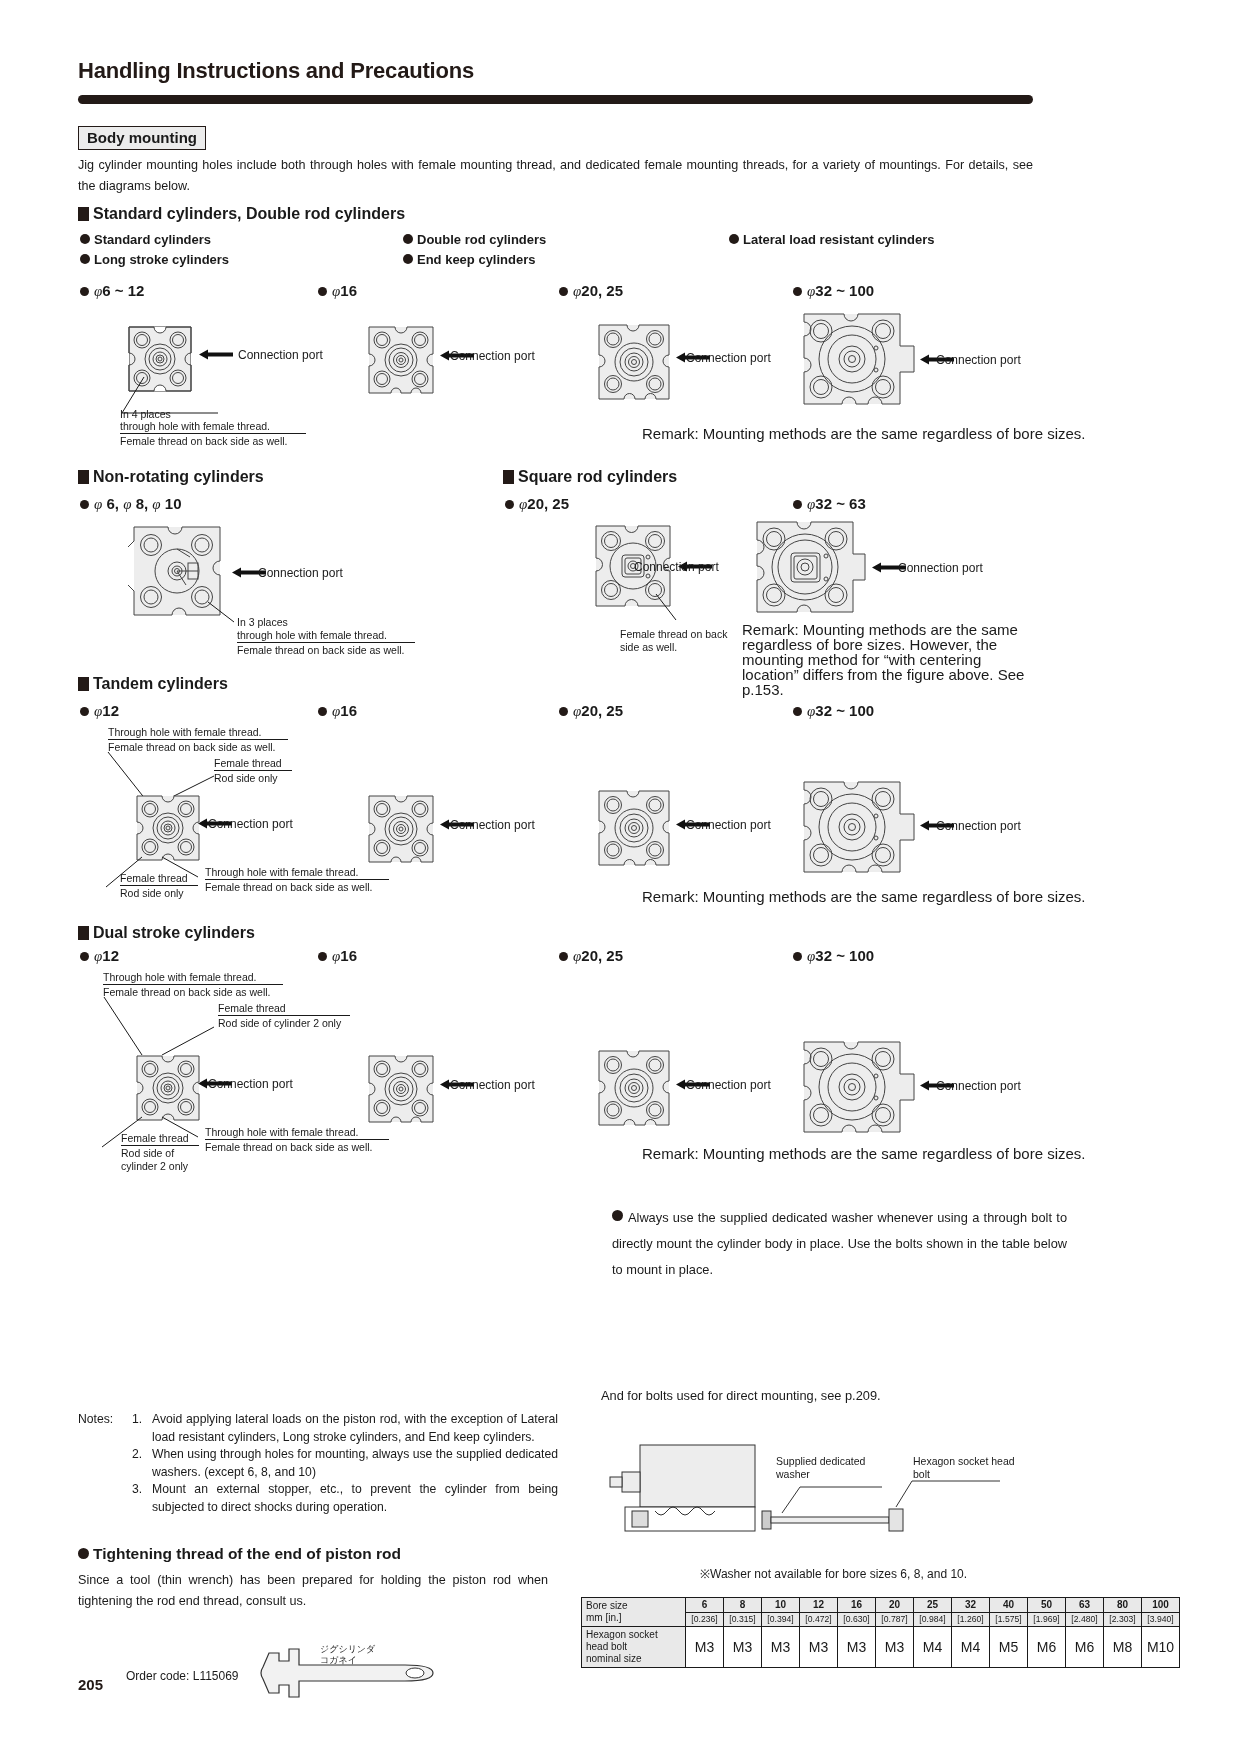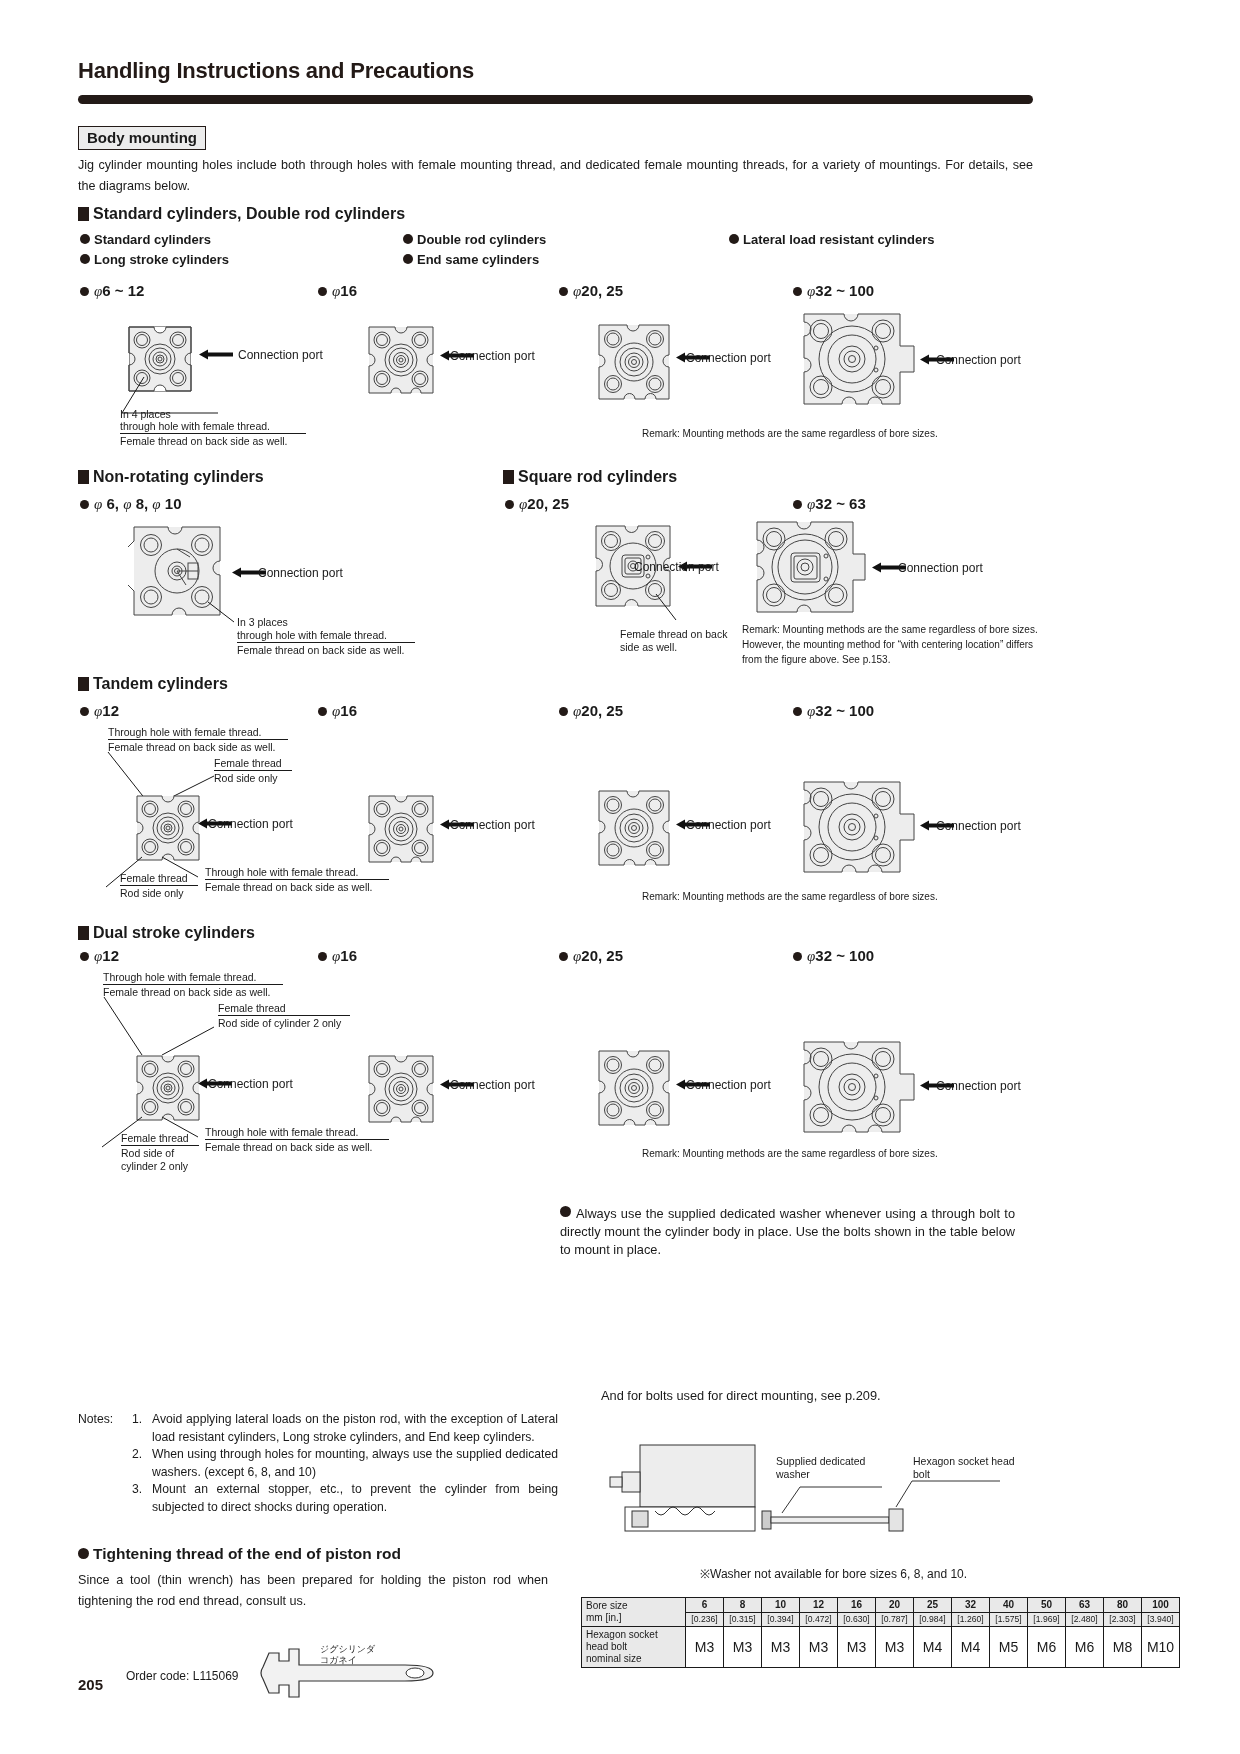--- a/index.html
+++ b/index.html
@@ -58,21 +58,21 @@
     display:inline-block; width:9px; height:9px; border-radius:50%;
     background:#231a17; margin-right:5px; vertical-align:0px;
   }
   .phi { font-style:italic; font-family:"Liberation Serif", serif; font-weight:normal; }
 
   
   .ann {
     position:absolute; font-size:10.5px; line-height:13px; white-space:nowrap;
     color:#1a1a1a;
   }
-  .remark { position:absolute; font-size:10px; line-height:15px; white-space:nowrap; }
+  .remark { position:absolute; font-size:15px; line-height:15px; white-space:nowrap; }
   .remark.wrap { white-space:normal; }
 
   .conn {
     position:absolute; font-size:12px; white-space:nowrap;
   }
 
   
   .arrow-l { position:absolute; width:34px; height:11px; }
   .hline { position:absolute; height:1px; background:#1a1a1a; }
 
@@ -100,22 +100,22 @@
   .tighten-body {
     position:absolute; left:78px; top:1570px; width:470px;
     font-size:12.6px; line-height:21px; text-align:justify;
   }
   .ordercode {
     position:absolute; left:126px; top:1669px; font-size:12px;
   }
 
   
   .rb-head {
-    position:absolute; left:560px; top:1205px; width:455px;
-    font-size:12.8px; line-height:18px; text-align:justify;
+    position:absolute; left:612px; top:1205px; width:455px;
+    font-size:12.8px; line-height:26px; text-align:justify;
   }
   .rb-head .dot {
     display:inline-block; width:11px; height:11px; border-radius:50%;
     background:#231a17; margin-right:5px; vertical-align:1px;
   }
   .washer-note {
     position:absolute; left:700px; top:1565px; font-size:12px; white-space:nowrap;
   }
 
   
@@ -159,21 +159,21 @@
   <div class="bullet-item" style="left:80px; top:232px;">
     <span class="dot"></span><span>Standard cylinders</span>
   </div>
   <div class="bullet-item" style="left:80px; top:252px;">
     <span class="dot"></span><span>Long stroke cylinders</span>
   </div>
   <div class="bullet-item" style="left:403px; top:232px;">
     <span class="dot"></span><span>Double rod cylinders</span>
   </div>
   <div class="bullet-item" style="left:403px; top:252px;">
-    <span class="dot"></span><span>End same cylinders</span>
+    <span class="dot"></span><span>End keep cylinders</span>
   </div>
   <div class="bullet-item" style="left:729px; top:232px;">
     <span class="dot"></span><span>Lateral load resistant cylinders</span>
   </div>
 
   <div class="size-label" style="left:80px; top:282px;">
     <span class="dot"></span><span class="phi">φ</span><span>6 ~ 12</span>
   </div>
   <div class="size-label" style="left:318px; top:282px;">
     <span class="dot"></span><span class="phi">φ</span><span>16</span>

